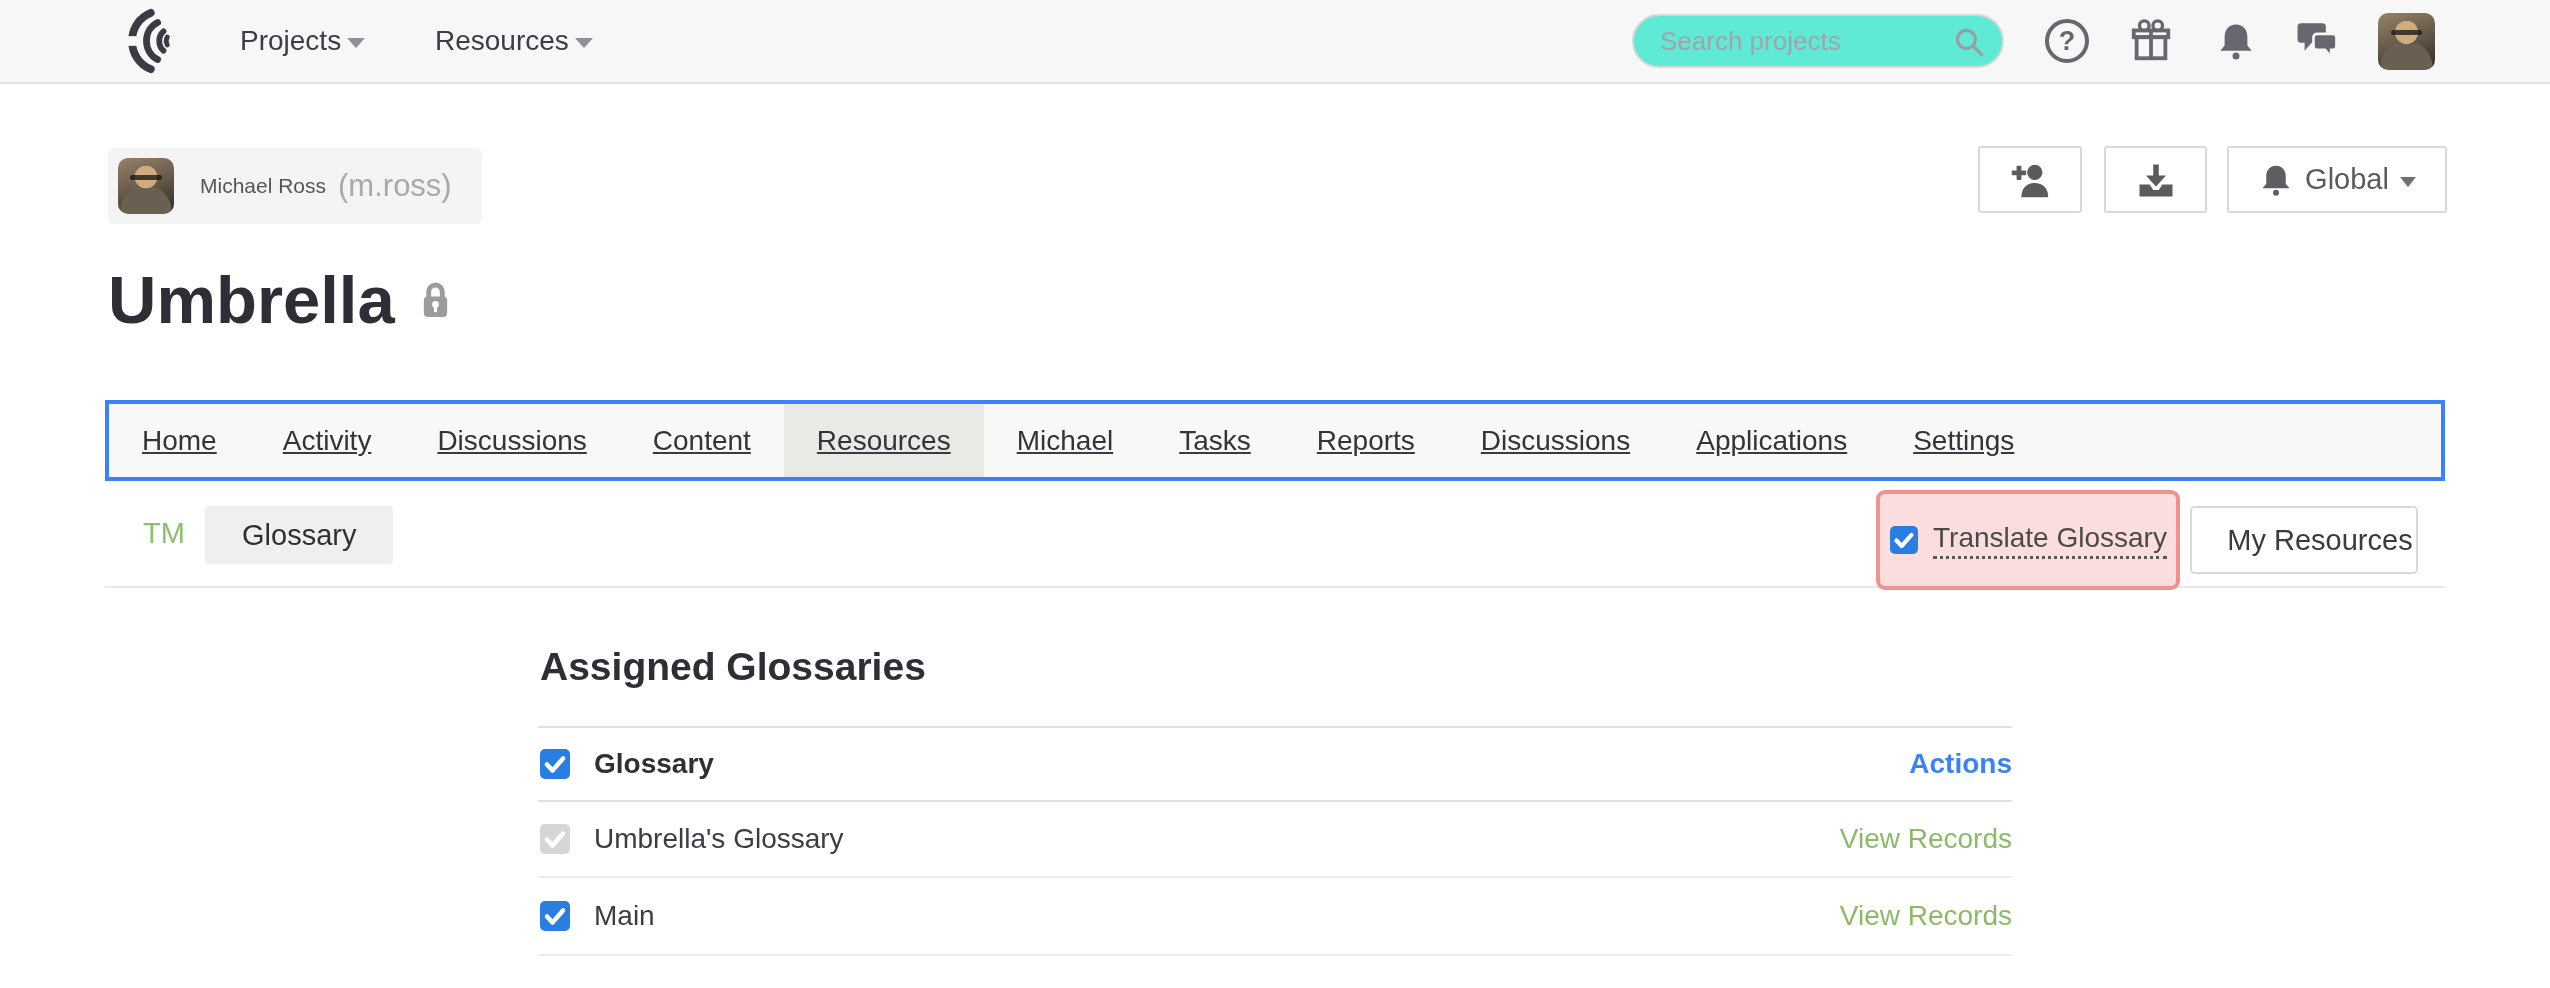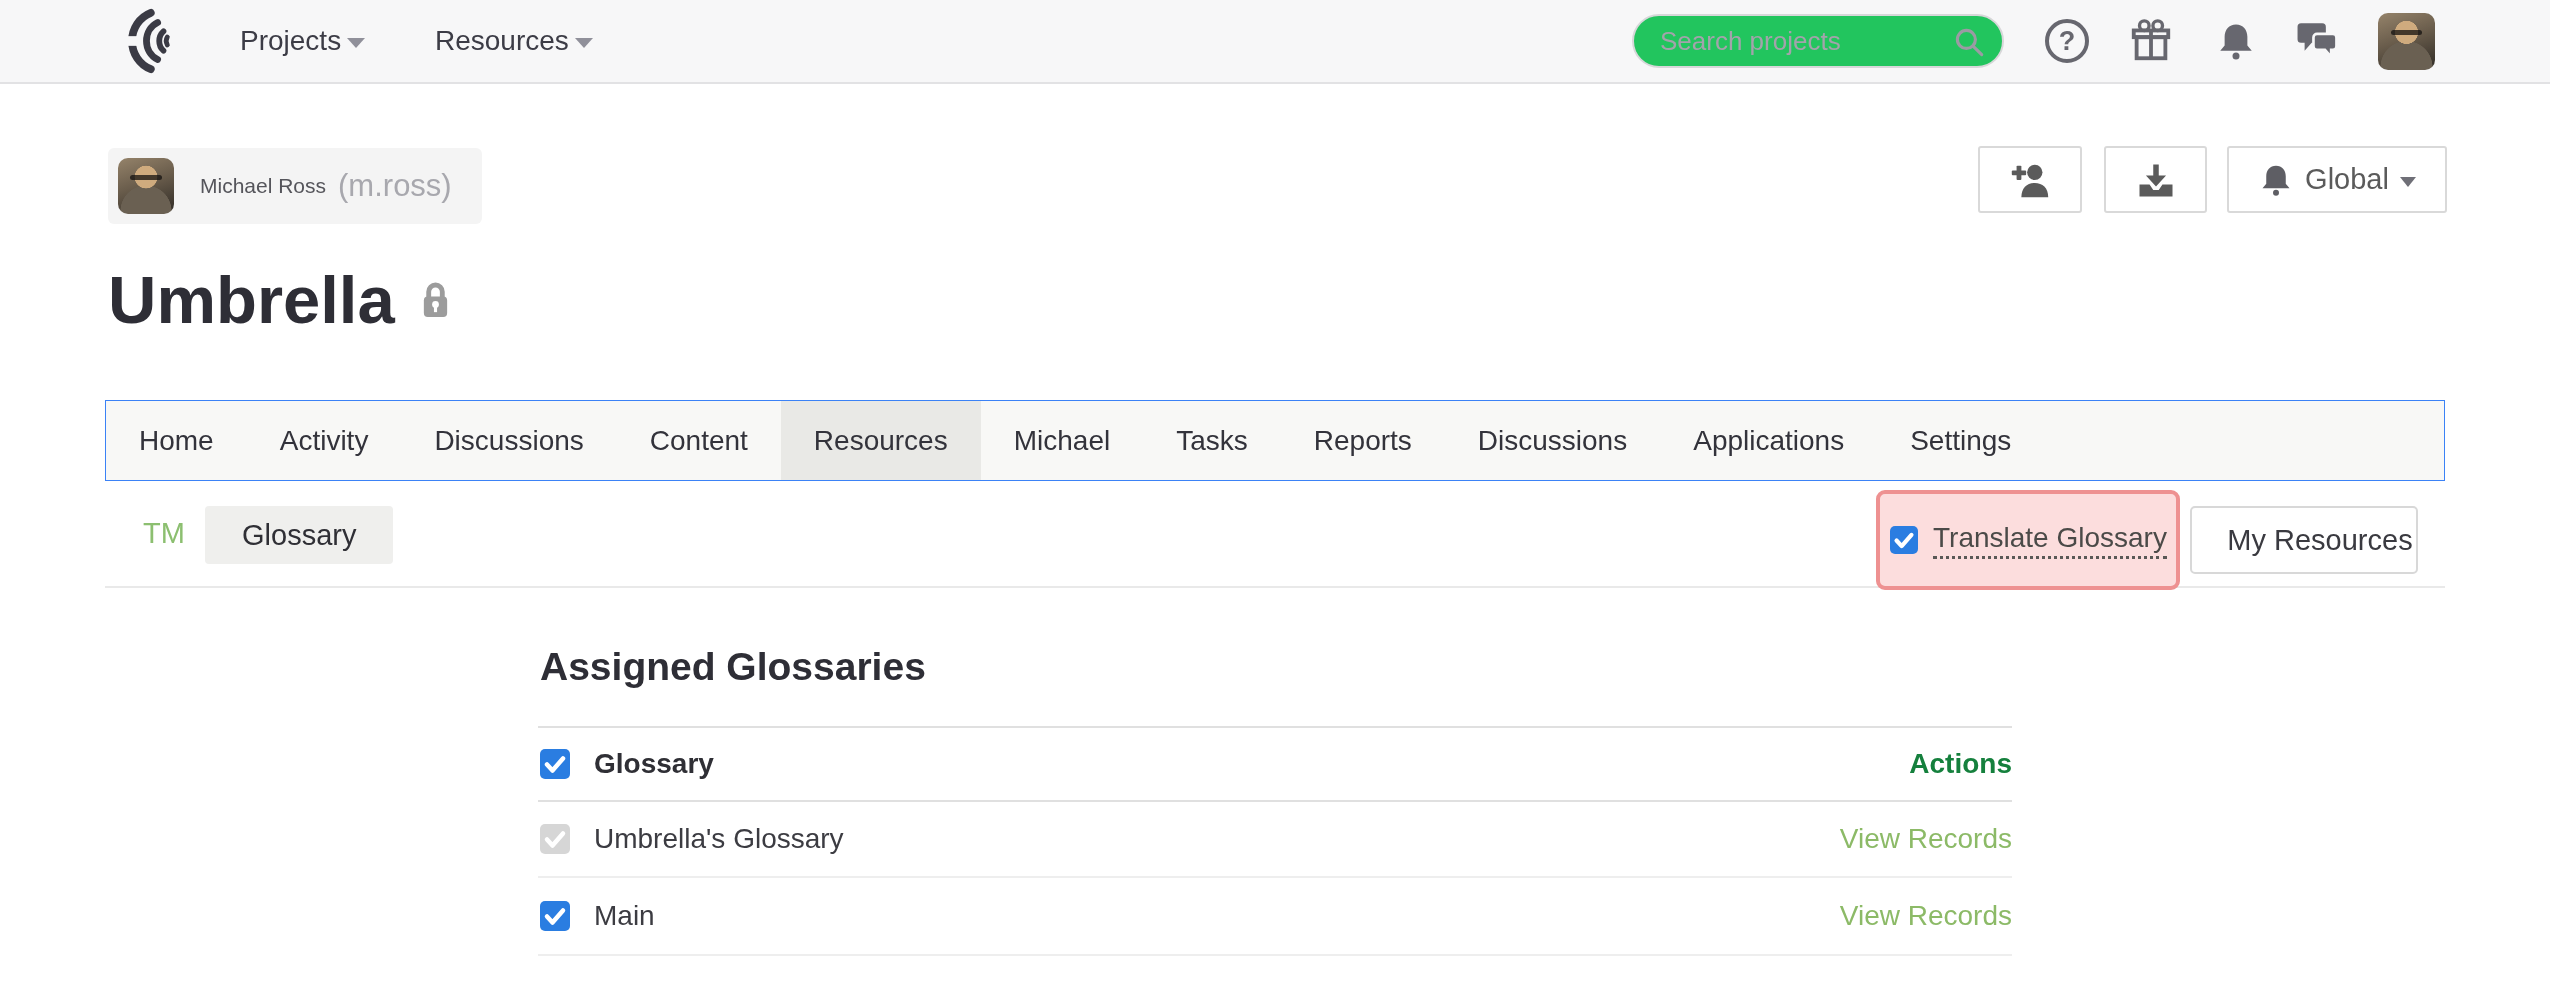--- a/index.html
+++ b/index.html
@@ -16,21 +16,21 @@
   .logo { position:absolute; left:106px; top:8px; width:78px; height:66px; cursor:pointer; }
   .nav-item {
     position:absolute; top:0; height:82px; display:flex; align-items:center; gap:6px;
     font-size:28px; color:#3c3c46; cursor:pointer;
   }
   .nav-projects { left:240px; }
   .nav-resources { left:435px; }
   .caret { width:0; height:0; border-left:9px solid transparent; border-right:9px solid transparent; border-top:10px solid #90909a; margin-top:4px; }
   .search {
     position:absolute; left:1632px; top:14px; width:372px; height:54px;
-    border:2px solid #d7d7d9; border-radius:28px; background:#22c55e;
+    border:2px solid #d7d7d9; border-radius:28px; background:#5eead4;
   }
   .search input {
     width:100%; height:100%; border:none; outline:none; background:transparent;
     padding:0 60px 0 26px; font-size:26px; color:#55555d; font-family:"Liberation Sans", sans-serif;
   }
   .search input::placeholder { color:#a3a3ab; }
   .search .mag { position:absolute; right:14px; top:9px; }
   .icon-btn {
     position:absolute; top:0; height:82px; width:58px; display:flex;
     align-items:center; justify-content:center; color:#67676f; cursor:pointer;
@@ -71,21 +71,21 @@
   .abtn-download { left:2104px; width:103px; }
   .abtn-global { left:2227px; width:220px; font-size:29px; color:#3d3d45; }
   .abtn-global .caret { border-top-color:#6f6f77; border-left-width:8px; border-right-width:8px; }
   
   .title-row { position:absolute; left:108px; top:258px; display:flex; align-items:flex-start; }
   .page-title { font-size:67px; font-weight:bold; color:#2e2e36; line-height:1.25; }
   .lock { margin:22px 0 0 24px; }
   
   .tabbar {
     position:absolute; left:105px; top:400px; width:2340px; height:81px;
-    background:#f8f8f6; border:1px solid #3b82f6; display:flex;
+    background:#f8f8f6; border:4px solid #3b82f6; display:flex;text-decoration:underline;
   }
   .tab {
     padding:0 33px; font-size:28px; color:#33333b; display:flex; align-items:center; cursor:pointer;
   }
   .tab.active { background:#e9e9e6; }
   
   .subnav {
     position:absolute; left:105px; top:481px; width:2340px; height:107px;
     border-bottom:2px solid #e9e9e9;
   }
@@ -125,21 +125,21 @@
     font-size:39px; font-weight:bold; color:#2e2e36;
   }
   .glossary-table { position:absolute; left:538px; top:726px; width:1474px; }
   .thead, .trow { display:flex; align-items:center; height:76px; padding-left:2px; }
   .thead { border-top:2px solid #e0e0e0; border-bottom:2px solid #e0e0e0; }
   .trow { border-bottom:2px solid #eeeeee; }
   .trow:last-child { height:78px; }
   .cell-name { margin-left:24px; font-size:28px; color:#3c3c42; }
   .thead .cell-name { font-weight:bold; color:#2f2f35; }
   .spacer { flex:1; }
-  .cell-actions { font-size:28px; font-weight:bold; color:#15803d; }
+  .cell-actions { font-size:28px; font-weight:bold; color:#3b82f6; }
   .link-green { font-size:28px; color:#8cba67; cursor:pointer; }
   svg { display:block; }
 </style>
 </head>
 <body>
 
 <div class="topbar">
   <div class="logo">
     <svg viewBox="0 0 80 68" width="78" height="66">
       <g fill="none" stroke="#3b3b45" stroke-linecap="round">

